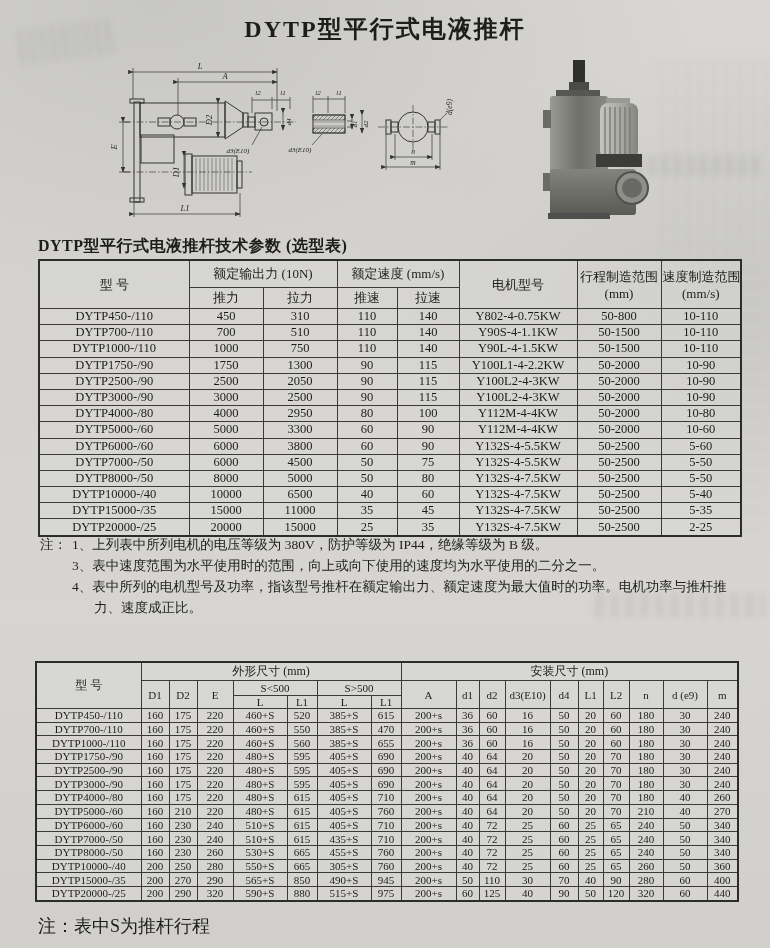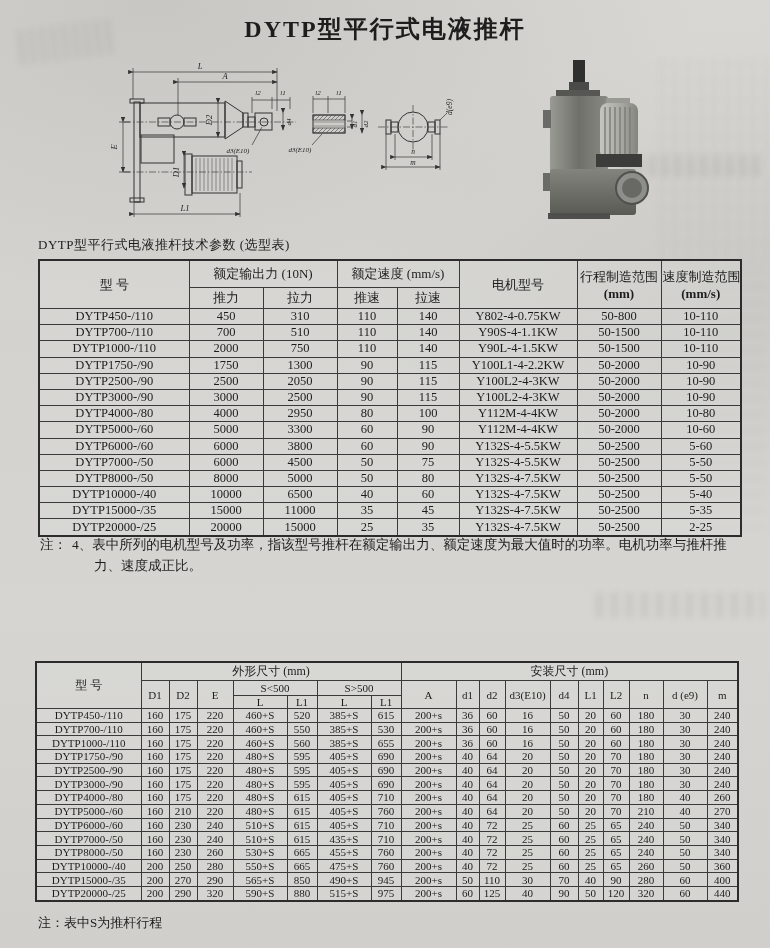--- a/index.html
+++ b/index.html
@@ -19,42 +19,42 @@
       background:repeating-linear-gradient(90deg,rgba(120,120,117,.28) 0 6px,transparent 6px 11px);}
   .g3{left:595px;top:592px;width:170px;height:26px;opacity:.4;
       background:repeating-linear-gradient(90deg,rgba(120,120,117,.3) 0 9px,transparent 9px 15px);}
   .g4{left:700px;top:268px;width:66px;height:260px;opacity:.3;
       background:repeating-linear-gradient(0deg,rgba(115,115,112,.22) 0 3px,transparent 3px 16px);}
   .g5{left:620px;top:155px;width:140px;height:22px;opacity:.4;transform:scaleX(-1);
       background:repeating-linear-gradient(90deg,rgba(110,110,108,.3) 0 8px,transparent 8px 13px);}
 
   .title{position:absolute;left:0;top:13px;width:100%;text-align:center;
          font-size:24px;font-weight:700;letter-spacing:2px;}
-  .caption{position:absolute;font-size:13px;font-weight:400;letter-spacing:.5px;}
+  .caption{position:absolute;font-size:16px;font-weight:700;letter-spacing:.5px;}
   .cap1{left:38px;top:236px;}
   .cap2{left:35px;top:633px;}
-  .footnote{position:absolute;left:38px;top:914px;font-size:13px;}
+  .footnote{position:absolute;left:38px;top:914px;font-size:18px;}
 
   svg text{font-family:"Liberation Serif","DejaVu Serif",serif;}
   .figure{position:absolute;left:0;top:55px;}
 
   table{border-collapse:collapse;table-layout:fixed;position:absolute;
         background:rgba(222,221,217,.35);}
   th,td{border:1px solid #3a3a3a;text-align:center;vertical-align:middle;
         padding:0 1px;overflow:hidden;white-space:nowrap;font-weight:400;}
   .t1{left:38px;top:259px;width:702px;font-size:12.5px;border:2px solid #2c2c2c;}
   .t1 thead tr:first-child th{height:26px;font-size:13px;}
   .t1 thead tr:last-child th{height:20px;font-size:13px;}
   .t1 td{height:15.2px;}
   .t2{left:35px;top:661px;width:702px;font-size:11px;border:2px solid #2c2c2c;}
   .t2 thead tr:nth-child(1) th{height:16px;font-size:12px;}
   .t2 thead tr:nth-child(2) th{height:14px;font-size:11px;}
   .t2 thead tr:nth-child(3) th{height:12px;font-size:11px;}
   .t2 td{height:12.7px;}
-  .u{display:block;font-weight:bold;}
+  .u{display:block;}
 
   .notes{position:absolute;left:40px;top:535px;width:690px;font-size:13.5px;line-height:1.55;}
   .notes .nlabel{position:absolute;left:0;top:0;}
   .note-item{margin-left:32px;padding-left:22px;text-indent:-22px;}
 </style>
 </head>
 <body>
 
 <div class="page">
 
@@ -289,21 +289,21 @@
           <td>700</td>
           <td>510</td>
           <td>110</td>
           <td>140</td>
           <td>Y90S-4-1.1KW</td>
           <td>50-1500</td>
           <td>10-110</td>
         </tr>
         <tr>
           <td>DYTP1000-/110</td>
-          <td>2000</td>
+          <td>1000</td>
           <td>750</td>
           <td>110</td>
           <td>140</td>
           <td>Y90L-4-1.5KW</td>
           <td>50-1500</td>
           <td>10-110</td>
         </tr>
         <tr>
           <td>DYTP1750-/90</td>
           <td>1750</td>
@@ -413,20 +413,22 @@
           <td>Y132S-4-7.5KW</td>
           <td>50-2500</td>
           <td>2-25</td>
         </tr>
       </tbody>
   </table>
 
   <div class="notes">
     <span class="nlabel">注：</span>
     <div>
+        <div class="note-item">1、上列表中所列电机的电压等级为 380V，防护等级为 IP44，绝缘等级为 B 级。</div>
+        <div class="note-item">3、表中速度范围为水平使用时的范围，向上或向下使用的速度均为水平使用的二分之一。</div>
         <div class="note-item">4、表中所列的电机型号及功率，指该型号推杆在额定输出力、额定速度为最大值时的功率。电机功率与推杆推力、速度成正比。</div>
       </div>
   </div>
 
 
   <table class="t2">
     <colgroup>
       <col style="width:105px">
         <col style="width:28px">
         <col style="width:28px">
@@ -498,21 +500,21 @@
           <td>240</td>
         </tr>
         <tr>
           <td>DYTP700-/110</td>
           <td>160</td>
           <td>175</td>
           <td>220</td>
           <td>460+S</td>
           <td>550</td>
           <td>385+S</td>
-          <td>530</td>
+          <td>470</td>
           <td>200+s</td>
           <td>36</td>
           <td>60</td>
           <td>16</td>
           <td>50</td>
           <td>20</td>
           <td>60</td>
           <td>180</td>
           <td>30</td>
           <td>240</td>
@@ -697,21 +699,21 @@
           <td>50</td>
           <td>340</td>
         </tr>
         <tr>
           <td>DYTP10000-/40</td>
           <td>200</td>
           <td>250</td>
           <td>280</td>
           <td>550+S</td>
           <td>665</td>
-          <td>475+S</td>
+          <td>305+S</td>
           <td>760</td>
           <td>200+s</td>
           <td>40</td>
           <td>72</td>
           <td>25</td>
           <td>60</td>
           <td>25</td>
           <td>65</td>
           <td>260</td>
           <td>50</td>

